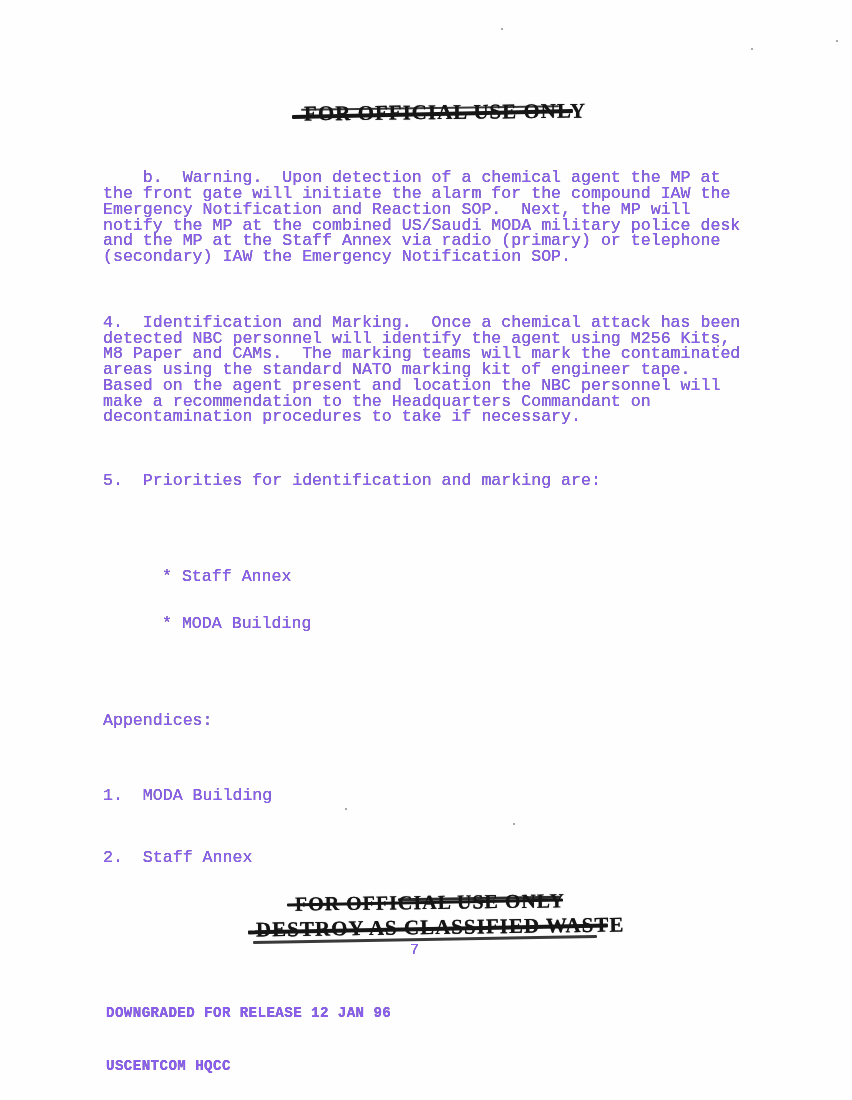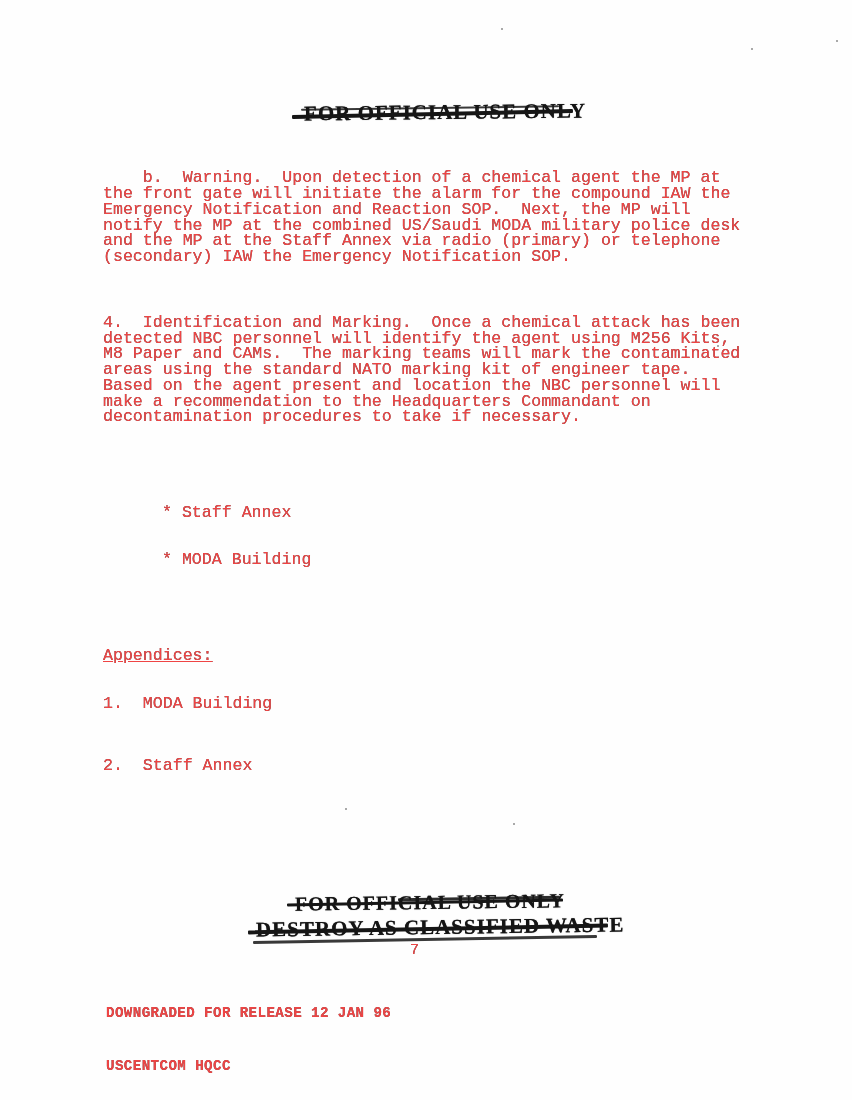--- a/index.html
+++ b/index.html
@@ -11,36 +11,36 @@
     position: relative;
     width: 852px;
     height: 1100px;
     background: #fefefe;
     overflow: hidden;
     color: #1b1b1b;
   }
   
   .mono {
     font-family: "Liberation Mono", "DejaVu Sans Mono", monospace;
-    color: #ef4444;
+    color: #8b5cf6;
     text-shadow: 0 0 0.5px rgba(10,10,10,0.75);
   }
   .content {
     position: absolute;
     left: 103px;
     top: 139px;
     width: 680px;
     font-size: 16.6px;
     line-height: 15.7px;
     white-space: pre-wrap;
   }
   .para { margin: 0 0 17px 0; }
   .para-b { margin-bottom: 19px; }
   .bullets { margin: 0 0 18px 0; padding-left: 59px; }
-  .appendices-heading { margin-bottom: 0; text-decoration: underline; }
+  .appendices-heading { margin-bottom: 28px; }
   .appendix-item { margin-bottom: 15px; }
   
   .stamp {
     position: absolute;
     font-family: "Liberation Serif", "DejaVu Serif", serif;
     font-weight: bold;
     color: #141414;
     letter-spacing: 1px;
     white-space: nowrap;
     text-shadow: 0 0 0.7px rgba(0,0,0,0.8);
@@ -99,20 +99,21 @@
 notify the MP at the combined US/Saudi MODA military police desk
 and the MP at the Staff Annex via radio (primary) or telephone
 (secondary) IAW the Emergency Notification SOP.</div>
     <div class="para">4.  Identification and Marking.  Once a chemical attack has been
 detected NBC personnel will identify the agent using M256 Kits,
 M8 Paper and CAMs.  The marking teams will mark the contaminated
 areas using the standard NATO marking kit of engineer tape.
 Based on the agent present and location the NBC personnel will
 make a recommendation to the Headquarters Commandant on
 decontamination procedures to take if necessary.</div>
+    <div class="para">5.  Priorities for identification and marking are:</div>
     <div class="bullets">
       <div>* Staff Annex</div>
       <div>* MODA Building</div>
     </div>
     <div class="para appendices-heading">Appendices:</div>
     <div class="appendix-item">1.  MODA Building</div>
     <div class="appendix-item">2.  Staff Annex</div>
   </div>
 
   <div class="stamp stamp-fouo-bot">FOR OFFICIAL USE ONLY</div>

